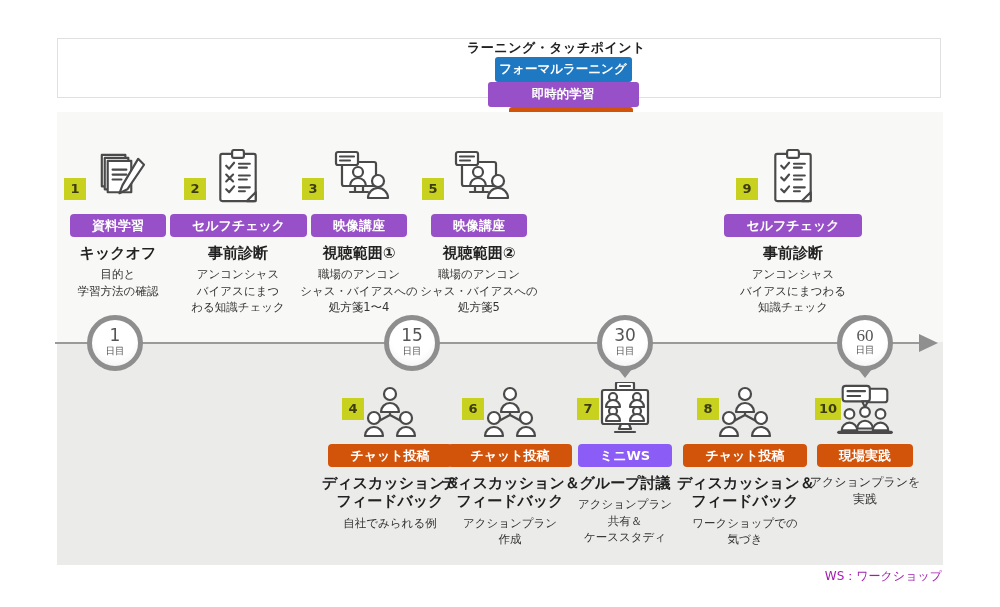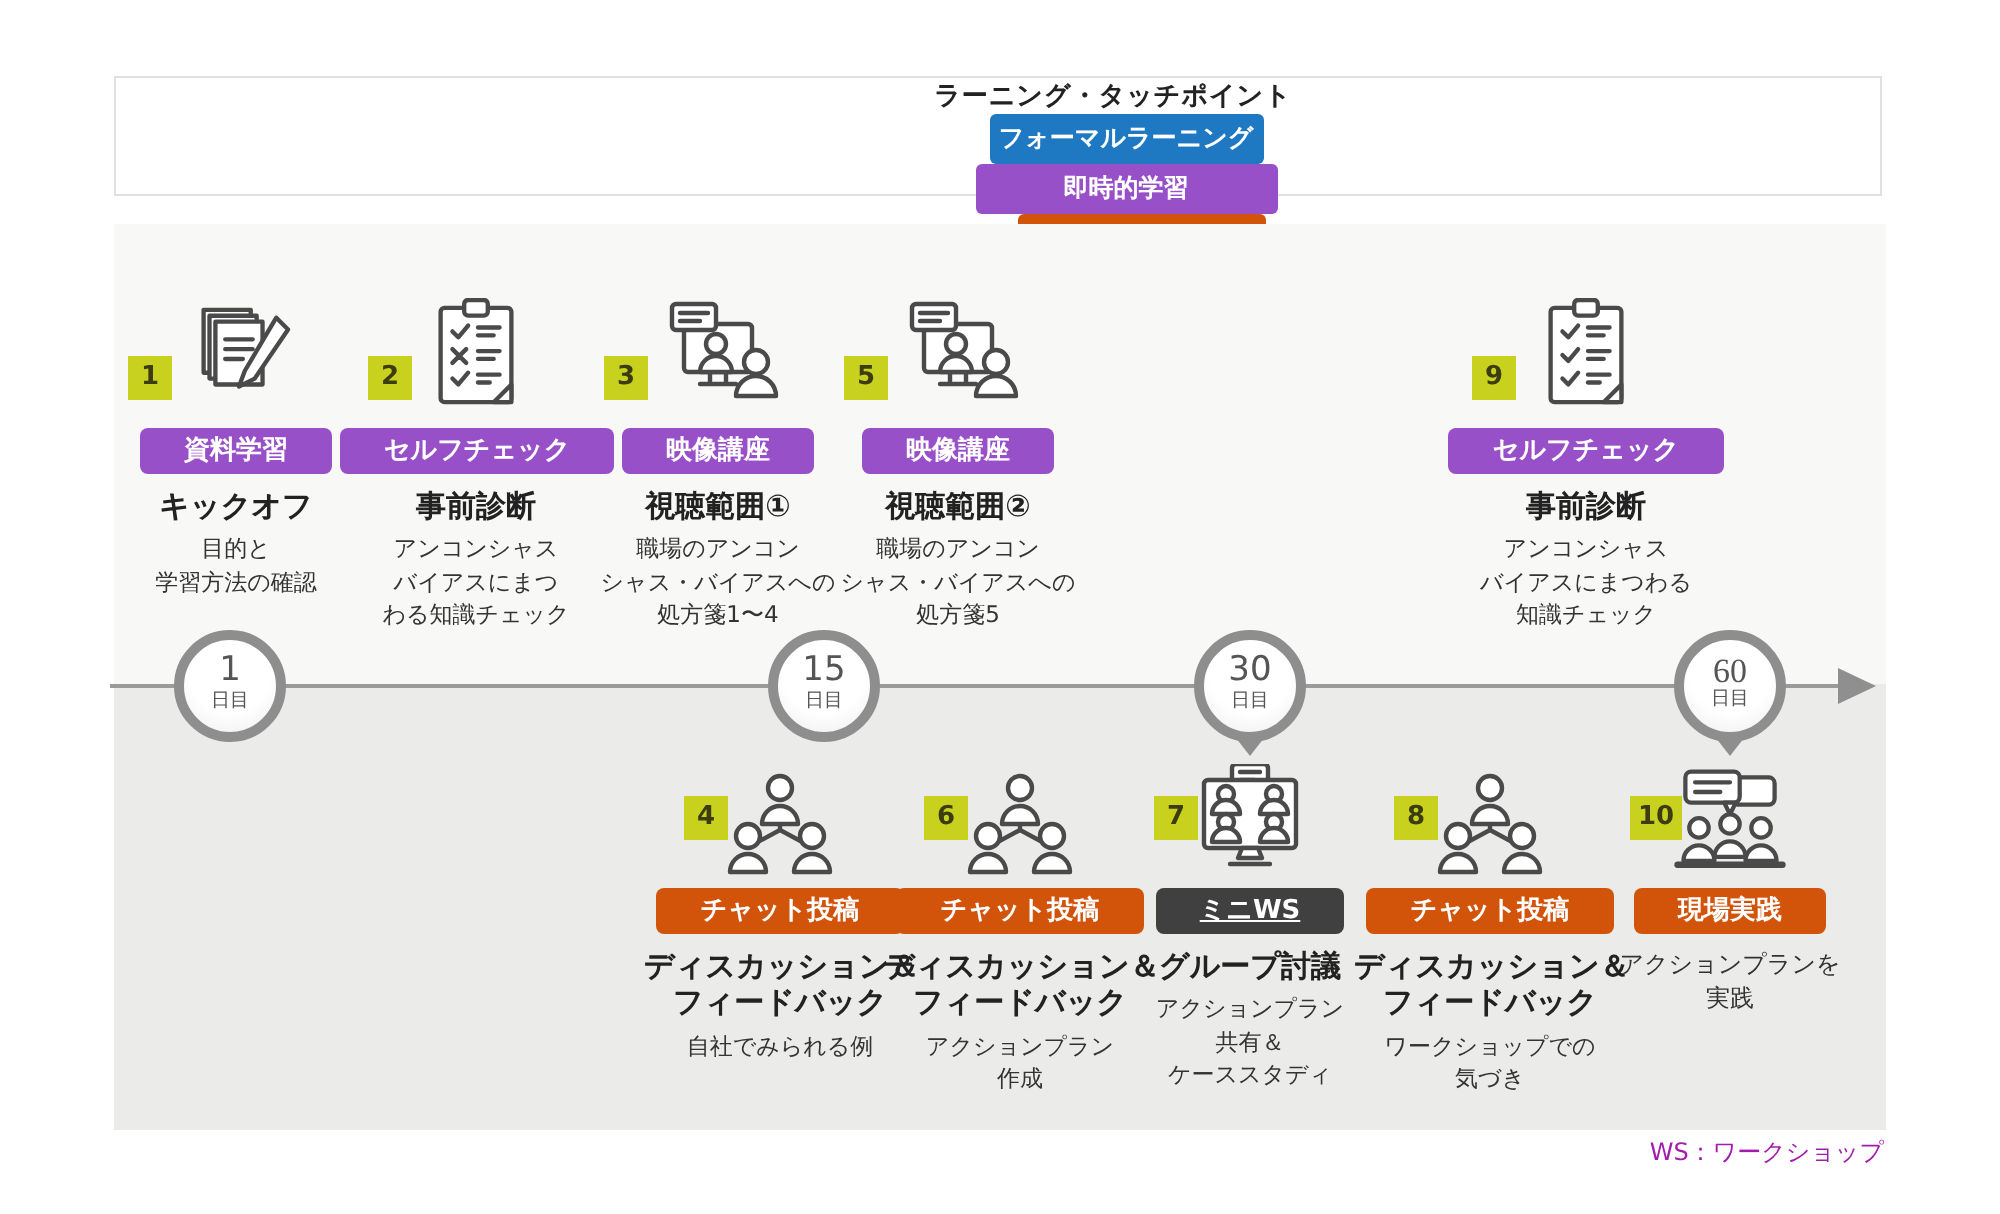--- a/index.html
+++ b/index.html
@@ -266,21 +266,21 @@
         <circle class="icf" cx="42" cy="15" r="4"></circle>
           <path class="icf" d="M35 25 a7 7 0 0 1 14 0 z"></path>
         <circle class="icf" cx="18" cy="29" r="4"></circle>
           <path class="icf" d="M11 39 a7 7 0 0 1 14 0 z"></path>
         <circle class="icf" cx="42" cy="29" r="4"></circle>
           <path class="icf" d="M35 39 a7 7 0 0 1 14 0 z"></path>
         <path class="icf" d="M26 42 l-2 5 h12 l-2 -5 z"></path>
         <path class="ic" d="M20 50 h20"></path>
       </svg>
     </div>
-    <span class="pill" style="background-color: #404040; text-decoration: underline;">ミニWS</span>
+    <span class="pill" style="background-color: #8b5cf6;">ミニWS</span>
     <div class="ttl">
       <div>グループ討議</div>
     </div>
     <div class="dsc">
       <div>アクションプラン</div>
       <div>共有＆</div>
       <div>ケーススタディ</div>
     </div>
   </div>
 

